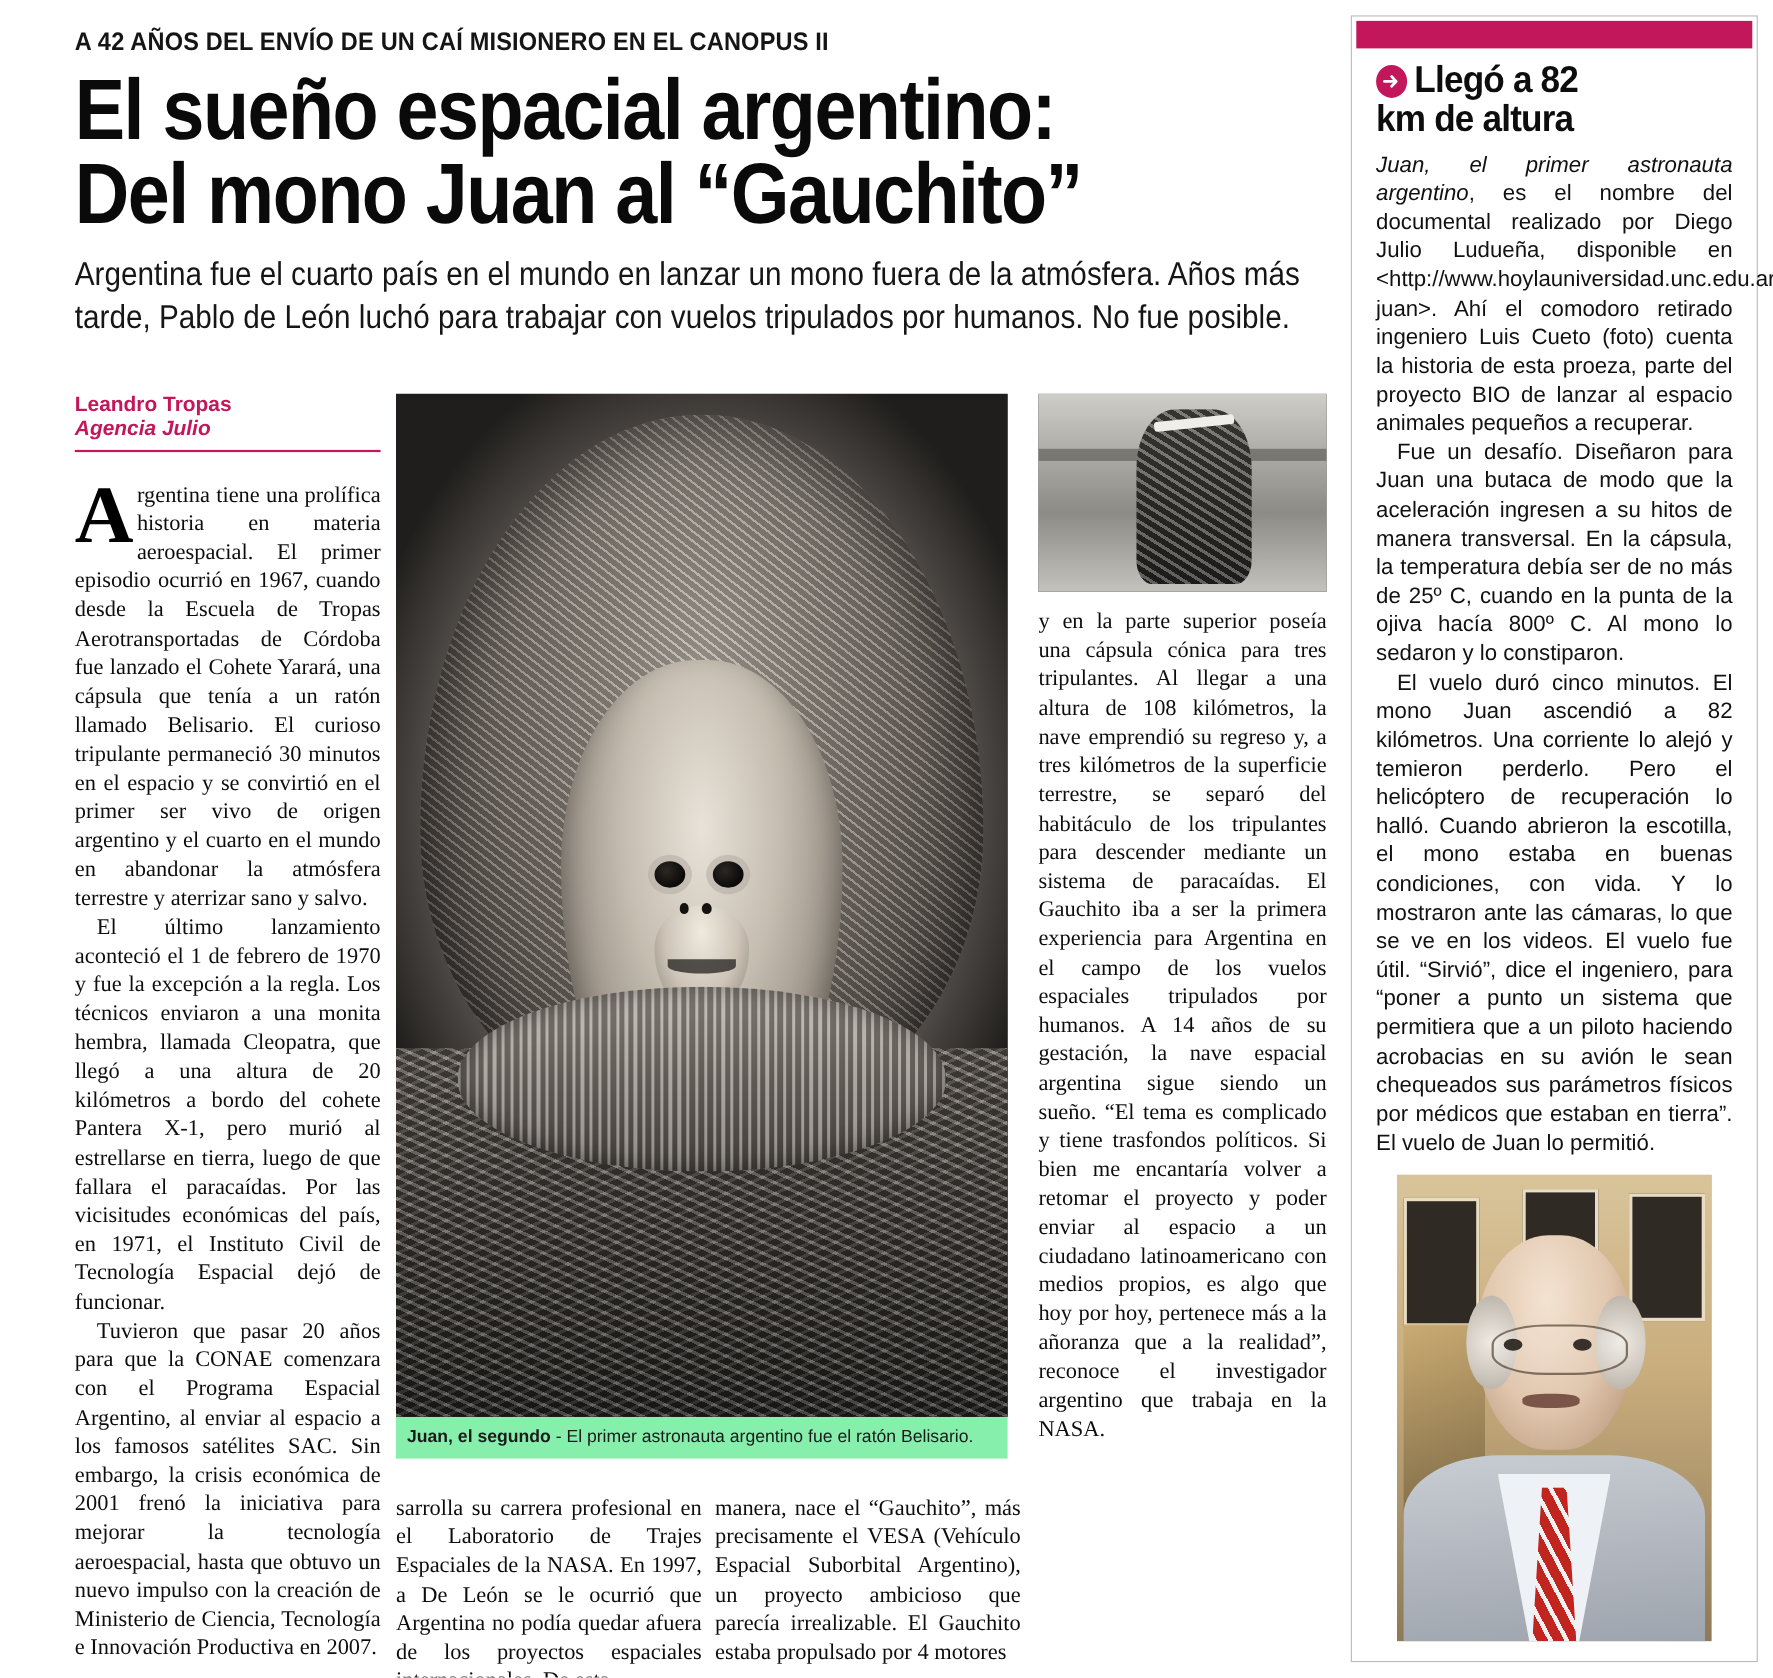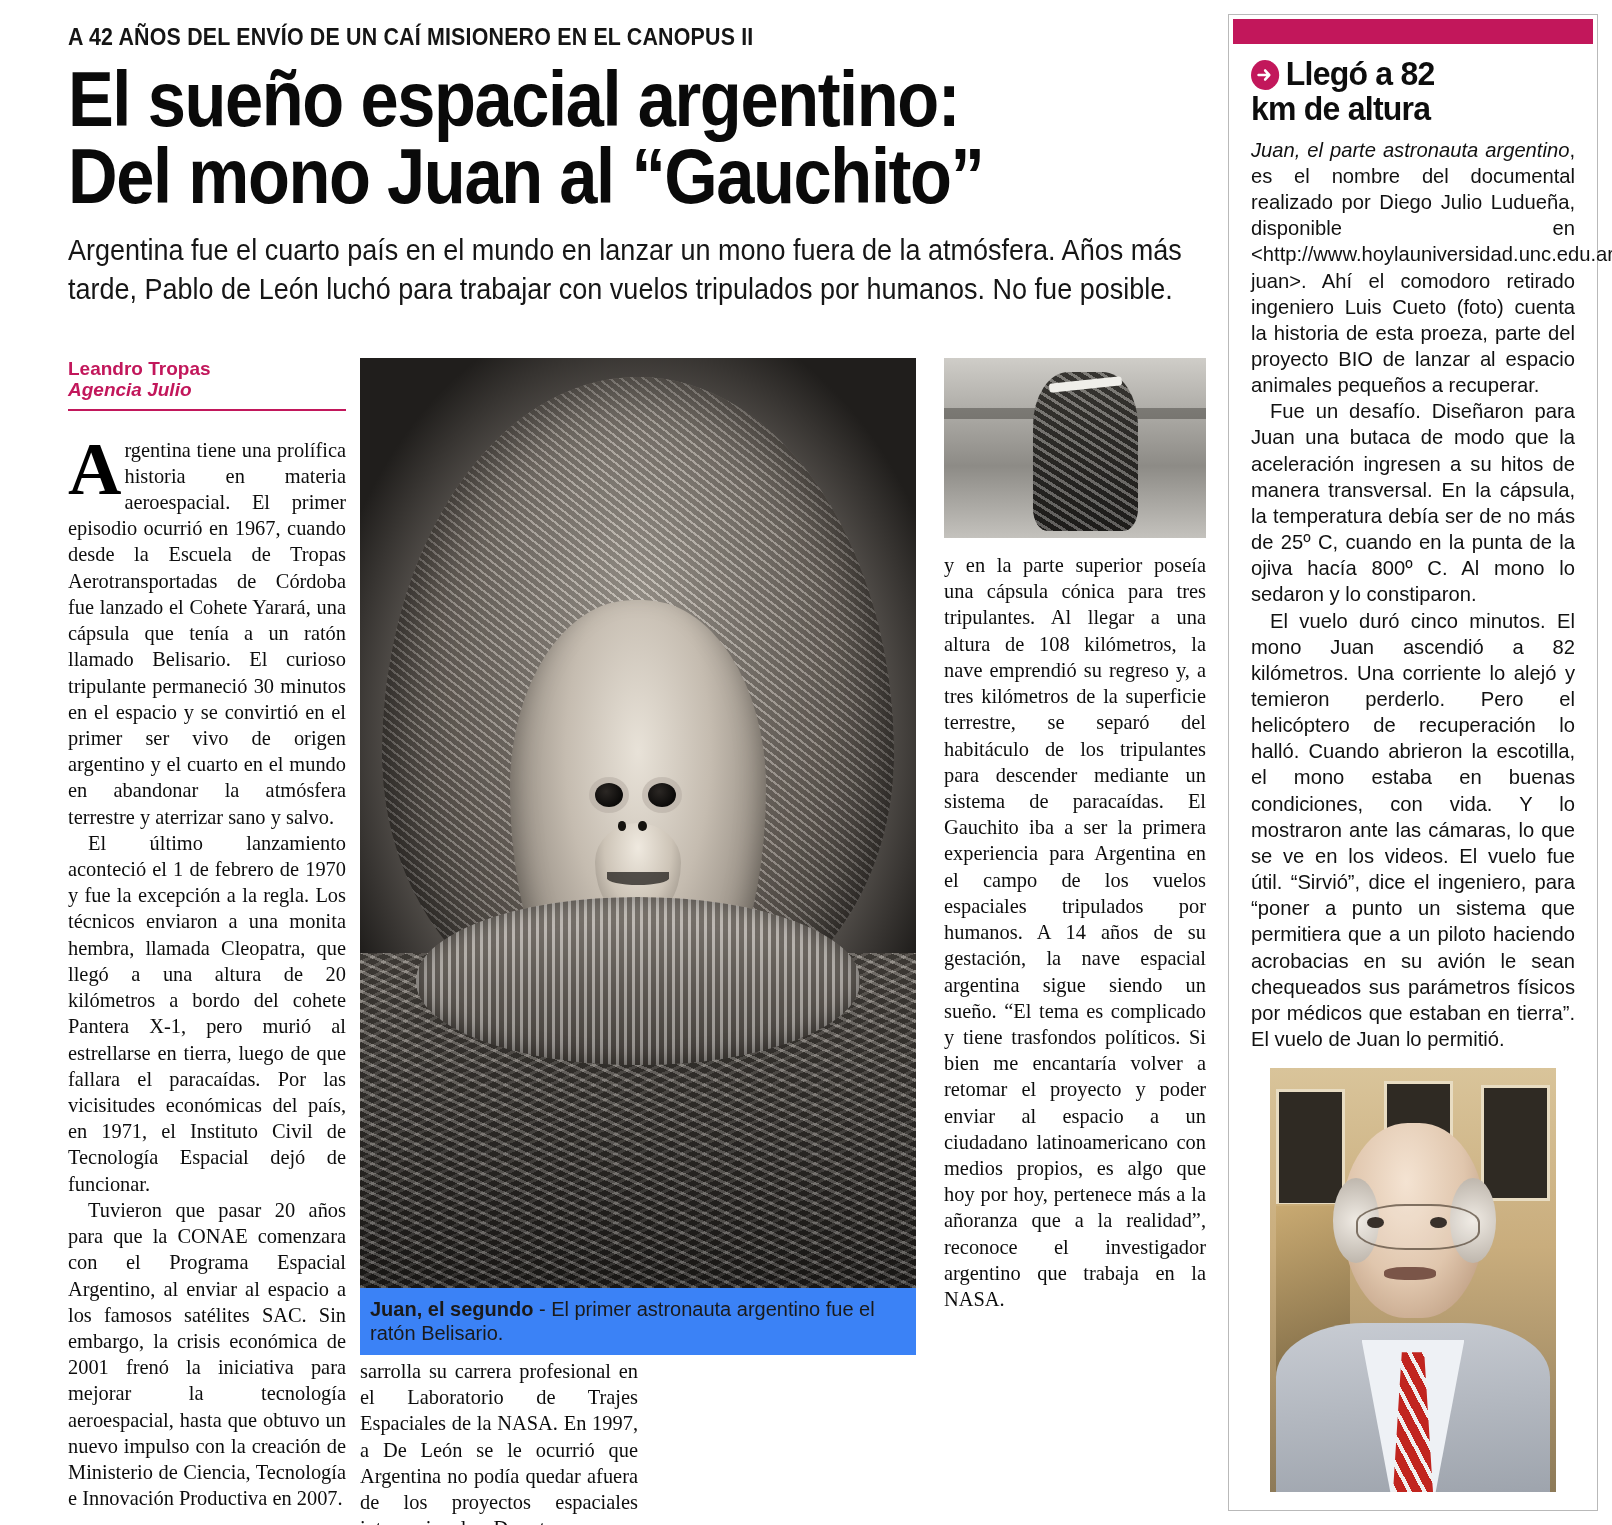--- a/index.html
+++ b/index.html
@@ -228,24 +228,24 @@
     border-radius: 50%;
     background:
       repeating-linear-gradient(90deg, rgba(255,255,255,.35) 0 3px, rgba(0,0,0,.25) 3px 8px),
       linear-gradient(#a8a097, #57514b);
     box-shadow: inset 0 0 22px rgba(0,0,0,.4);
   }
 
   .photo-caption {
     width: 556px;
     box-sizing: border-box;
-    background: #3b82f6;
+    background: #86efac;
     padding: 9px 10px 10px 10px;
     font-family: "Liberation Sans", sans-serif;
-    font-size: 20px;
+    font-size: 16px;
     color: #1a1a1a;
     line-height: 1.2;
   }
   .photo-caption b { font-weight: 700; }
 
   
   .small-photos {
     position: absolute;
     left: 944px;
     top: 358px;
@@ -530,20 +530,25 @@
       <div class="mp-collar"></div>
     </div>
     <div class="photo-caption"><b>Juan, el segundo</b><span> - El primer astronauta argentino fue el ratón Belisario.</span></div>
 
     <div style="position:absolute; left:0; top:1000px; width:278px;">
       <div class="bodytext">
         <p class="first">sarrolla su carrera profesional en el Laboratorio de Trajes Espaciales de la NASA. En 1997, a De León se le ocurrió que Argentina no podía quedar afuera de los proyectos espaciales internacionales. De esta</p>
       </div>
     </div>
 
+    <div style="position:absolute; left:290px; top:1000px; width:278px;">
+      <div class="bodytext">
+        <p class="first">manera, nace el “Gauchito”, más precisamente el VESA (Vehículo Espacial Suborbital Argentino), un proyecto ambicioso que parecía irrealizable. El Gauchito estaba propulsado por 4 motores</p>
+      </div>
+    </div>
   </div>
 
   <div class="small-photos">
 
 
 
     <div class="sp sp3">
       <div class="bg"></div>
       <div class="wall"></div>
       <div class="figure"></div>
@@ -562,21 +567,21 @@
       <h2 class="sb-title">
         <span class="arrow-icon">
           <svg width="18" height="18" viewBox="0 0 18 18" aria-hidden="true">
             <path d="M2 9 h10 M9 4.5 L13.5 9 L9 13.5" fill="none" stroke="#ffffff" stroke-width="2.6" stroke-linecap="round" stroke-linejoin="round"></path>
           </svg>
         </span><span>Llegó a 82</span><br>
         <span>km de altura</span>
       </h2>
 
       <div class="sb-body">
-        <p class="first"><i>Juan, el parte astronauta argentino</i><span>, es el nombre del documental realizado por Diego Julio Ludueña, disponible en &lt;http://www.hoylauniversidad.unc.edu.ar/especiales/mono-juan&gt;. Ahí el comodoro retirado ingeniero Luis Cueto (foto) cuenta la historia de esta proeza, parte del proyecto BIO de lanzar al espacio animales pequeños a recuperar.</span></p>
+        <p class="first"><i>Juan, el primer astronauta argentino</i><span>, es el nombre del documental realizado por Diego Julio Ludueña, disponible en &lt;http://www.hoylauniversidad.unc.edu.ar/especiales/mono-juan&gt;. Ahí el comodoro retirado ingeniero Luis Cueto (foto) cuenta la historia de esta proeza, parte del proyecto BIO de lanzar al espacio animales pequeños a recuperar.</span></p>
         <p>Fue un desafío. Diseñaron para Juan una butaca de modo que la aceleración ingresen a su hitos de manera transversal. En la cápsula, la temperatura debía ser de no más de 25º C, cuando en la punta de la ojiva hacía 800º C. Al mono lo sedaron y lo constiparon.</p>
         <p>El vuelo duró cinco minutos. El mono Juan ascendió a 82 kilómetros. Una corriente lo alejó y temieron perderlo. Pero el helicóptero de recuperación lo halló. Cuando abrieron la escotilla, el mono estaba en buenas condiciones, con vida. Y lo mostraron ante las cámaras, lo que se ve en los videos. El vuelo fue útil. “Sirvió”, dice el ingeniero, para “poner a punto un sistema que permitiera que a un piloto haciendo acrobacias en su avión le sean chequeados sus parámetros físicos por médicos que estaban en tierra”. El vuelo de Juan lo permitió.</p>
       </div>
 
       <div class="sb-photo">
         <div class="room"></div>
         <div class="winl"></div>
         <div class="winm"></div>
         <div class="winr"></div>
         <div class="stand"></div>

